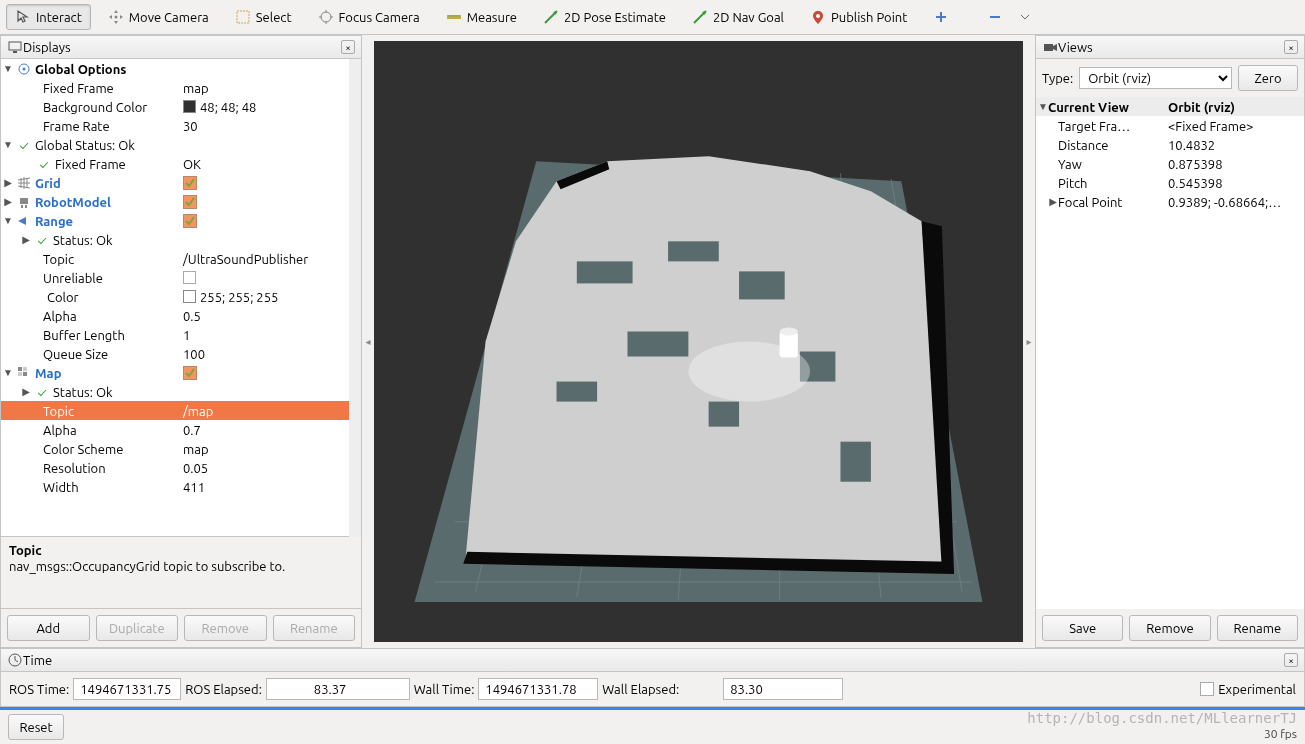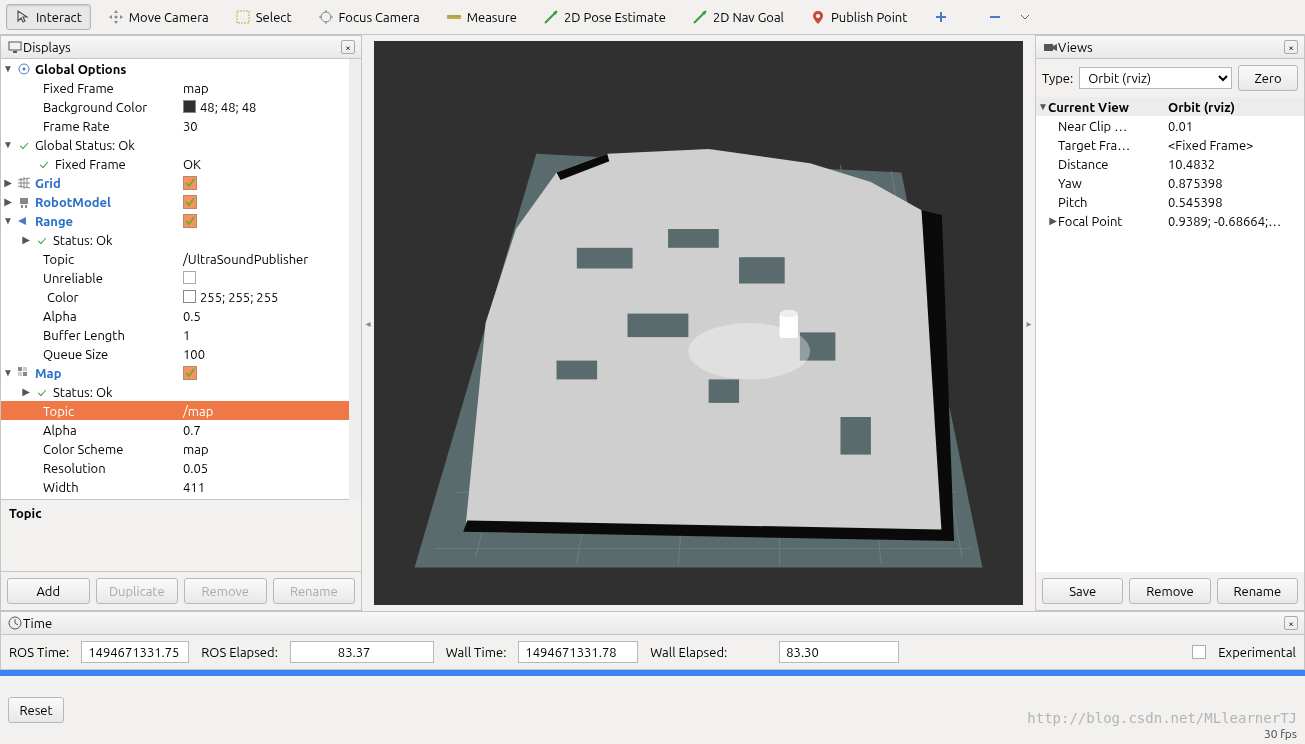--- a/index.html
+++ b/index.html
@@ -36,24 +36,24 @@
 .btn { flex: 1; padding: 5px 0; border: 1px solid #b8b8b8; border-radius: 3px; background: linear-gradient(#fafafa,#e8e8e8); cursor: pointer; text-align: center; }
 .btn.disabled { color: #aaa; }
 .viewport-wrap { flex: 1; display: flex; align-items: stretch; position: relative; }
 .collapse-handle { width: 12px; display: flex; align-items: center; justify-content: center; color: #888; font-size: 10px; cursor: pointer; }
 .viewport { flex: 1; background: #303030; position: relative; overflow: hidden; margin: 6px 0; }
 .views-panel { width: 270px; }
 .views-top { display: flex; align-items: center; gap: 6px; padding: 6px; }
 .views-top select { flex: 1; padding: 2px 4px; border: 1px solid #b8b8b8; background: #fff; }
 .views-tree { flex: 1; background: #fff; }
 .time-panel { border-top: 1px solid #c5c5c5; }
-.time-row { display: flex; align-items: center; padding: 6px 8px; gap: 12px; }
+.time-row { display: flex; align-items: center; padding: 6px 8px; gap: 4px; }
 .time-row input[type=text] { border: 1px solid #b8b8b8; padding: 3px 6px; background: #fff; }
 .time-row label { white-space: nowrap; }
-.bottom-bar { display: flex; align-items: center; padding: 21px 8px; gap: 10px; border-top: 6px solid #3b82f6; }
+.bottom-bar { display: flex; align-items: center; padding: 4px 8px; gap: 10px; border-top: 3px solid #3b82f6; }
 .watermark { position: absolute; bottom: 4px; right: 8px; color: rgba(120,120,120,0.5); font-family: monospace; font-size: 14px; }
 .fps { position: absolute; bottom: 4px; right: 8px; color: #444; font-size: 12px; }
 .chk { width: 14px; height: 14px; border: 1px solid #aaa; background: #fff; display: inline-block; }
 .scrollbar-stub { width: 12px; background: #eee; }
 </style>
 </head>
 <body>
 
 <div class="toolbar">
   <button class="tb-btn active">
@@ -428,20 +428,21 @@
             </div>
         <div class="cell-val">
               <span>411</span>
             </div>
       </div>
     </div>
     <div class="scrollbar-stub"></div>
     </div>
     <div class="desc-box">
       <div class="dtitle">Topic</div>
+      <div>nav_msgs::OccupancyGrid topic to subscribe to.</div>
     </div>
     <div class="btn-row">
       <div class="btn">Add</div>
       <div class="btn disabled">Duplicate</div>
       <div class="btn disabled">Remove</div>
       <div class="btn disabled">Rename</div>
     </div>
   </div>
 
   <div class="viewport-wrap">
@@ -513,28 +514,20 @@
       <div class="btn" style="flex:0 0 60px">Zero</div>
     </div>
     <div class="views-tree">
       <div class="tree-row" style="background:#ececec">
         <div class="cell-name" style="width:130px;padding-left:2px">
             <span class="arrow">▼</span>
             <span class="label bold">Current View</span>
           </div>
         <div class="cell-val">
             <span class="label bold">Orbit (rviz)</span>
-          </div>
-      </div>
-      <div class="tree-row">
-        <div class="cell-name" style="width:130px;padding-left:22px">
-            <span class="label">Near Clip …</span>
-          </div>
-        <div class="cell-val">
-            <span>0.01</span>
           </div>
       </div>
       <div class="tree-row">
         <div class="cell-name" style="width:130px;padding-left:22px">
             <span class="label">Target Fra…</span>
           </div>
         <div class="cell-val">
             <span>&lt;Fixed Frame&gt;</span>
           </div>
       </div>

